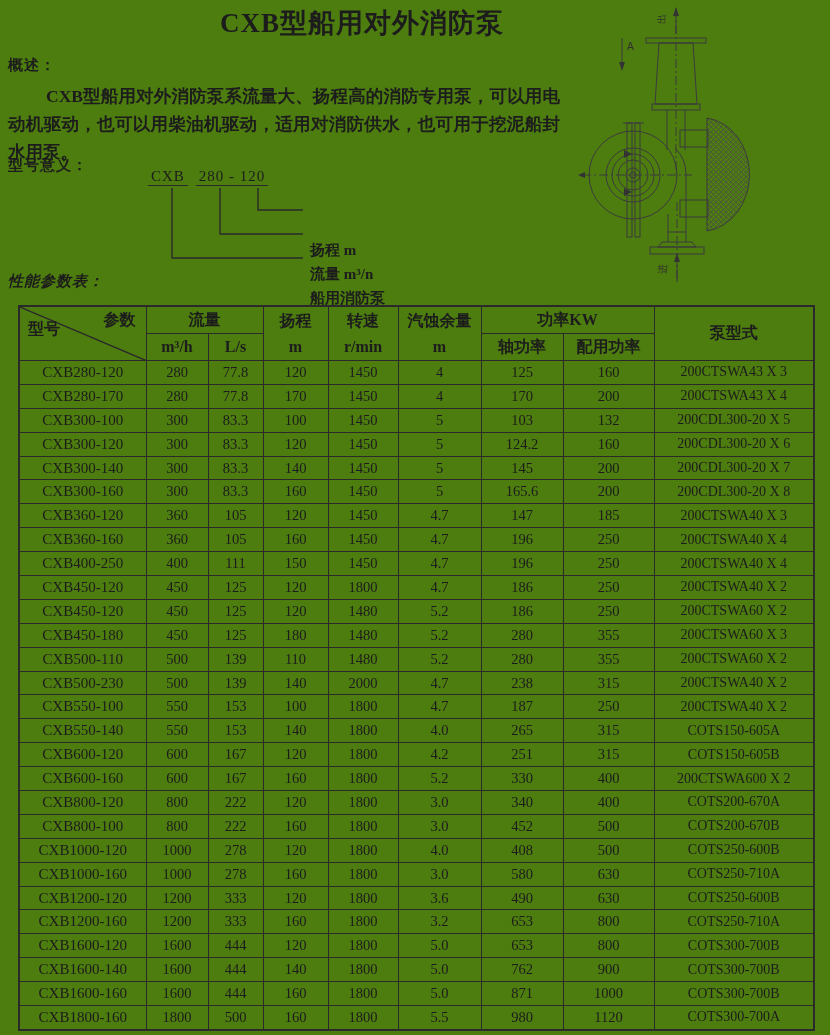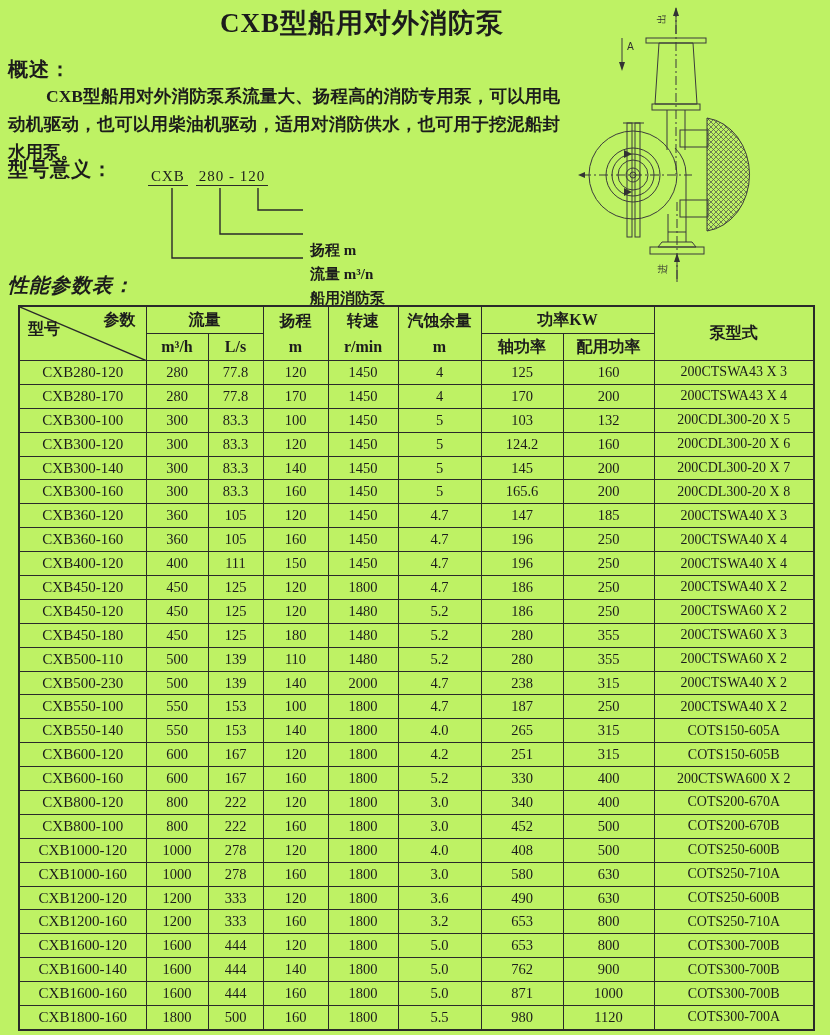--- a/index.html
+++ b/index.html
@@ -1,30 +1,30 @@
 <!DOCTYPE html>
 <html><head>
 <meta charset="utf-8">
 <style>
   html,body{margin:0;padding:0;background:#e8e6e1;}
   .page{
     position:relative;
     width:830px;height:1035px;
-    background:#bef264;
+    background:#4d7c0f;
     font-family:"Liberation Serif","DejaVu Serif",serif;
     color:#1c1c1c;
     overflow:hidden;
   }
   .doc-title{
     position:absolute;top:5px;left:0;width:724px;
     text-align:center;font-size:27px;font-weight:bold;letter-spacing:1px;
   }
   .sec-heading{
     position:absolute;left:8px;
-    font-size:20px;font-weight:bold;letter-spacing:1px;
+    font-size:15px;font-weight:bold;letter-spacing:1px;
   }
   .overview-heading{top:56px;}
   .overview-body{
     position:absolute;top:82px;left:8px;width:552px;
     font-size:17.5px;line-height:28px;text-align:justify;text-indent:38px;
     font-weight:bold;
   }
   .model-heading{top:156px;}
   .model-diagram{position:absolute;top:166px;left:148px;width:440px;height:112px;}
   .model-code{position:absolute;top:2px;left:0;font-size:15px;letter-spacing:1px;}
@@ -275,21 +275,21 @@
             <td>360</td>
             <td>105</td>
             <td>160</td>
             <td>1450</td>
             <td>4.7</td>
             <td>196</td>
             <td>250</td>
             <td>200CTSWA40 X 4</td>
           </tr>
           <tr>
-            <td>CXB400-120</td>
+            <td>CXB400-250</td>
             <td>400</td>
             <td>111</td>
             <td>150</td>
             <td>1450</td>
             <td>4.7</td>
             <td>196</td>
             <td>250</td>
             <td>200CTSWA40 X 4</td>
           </tr>
           <tr>

